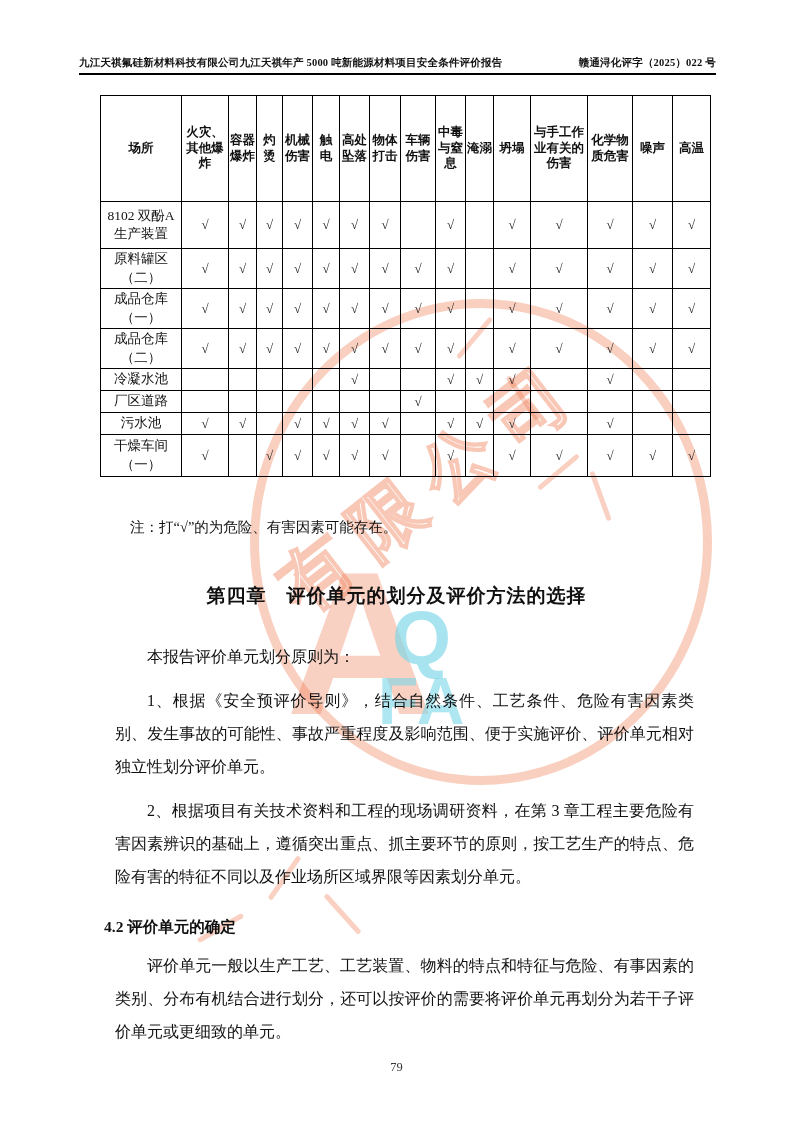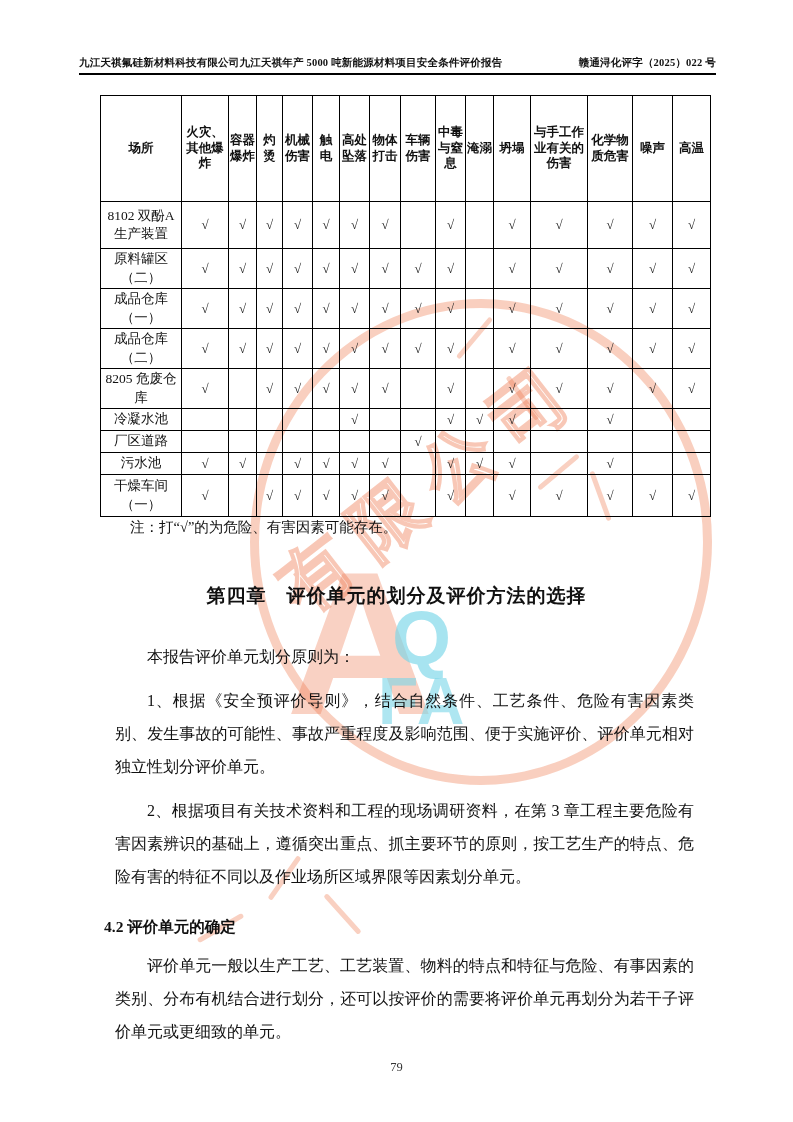--- a/index.html
+++ b/index.html
@@ -222,38 +222,20 @@
           <td>√</td>
           <td>√</td>
           <td>√</td>
           <td></td>
           <td>√</td>
           <td>√</td>
           <td>√</td>
           <td>√</td>
           <td>√</td>
         </tr>
-        <tr style="height: 40px;">
-          <th>8205 危废仓库</th>
-          <td>√</td>
-          <td></td>
-          <td>√</td>
-          <td>√</td>
-          <td>√</td>
-          <td>√</td>
-          <td>√</td>
-          <td></td>
-          <td>√</td>
-          <td></td>
-          <td>√</td>
-          <td>√</td>
-          <td>√</td>
-          <td>√</td>
-          <td>√</td>
-        </tr>
         <tr style="height: 22px;">
           <th>冷凝水池</th>
           <td></td>
           <td></td>
           <td></td>
           <td></td>
           <td></td>
           <td>√</td>
           <td></td>
           <td></td>

